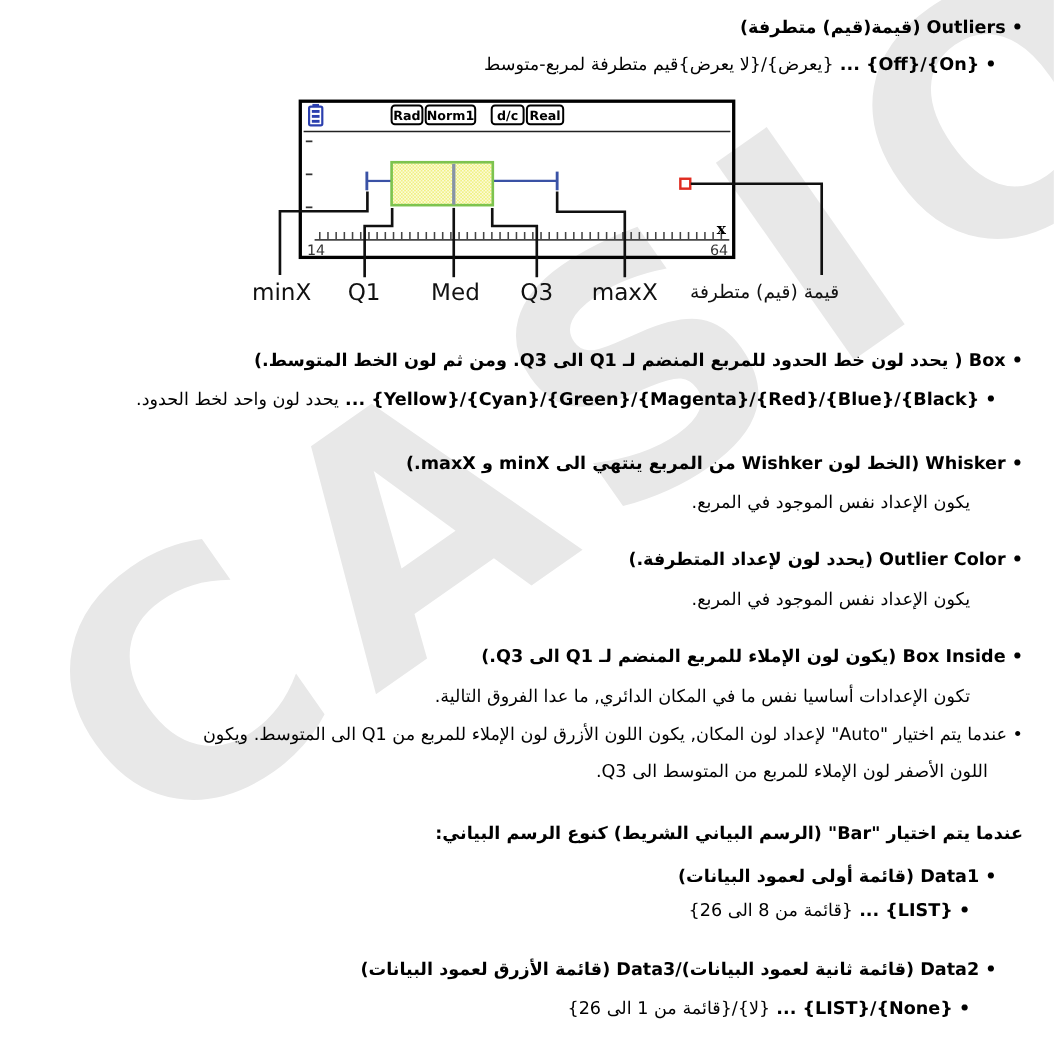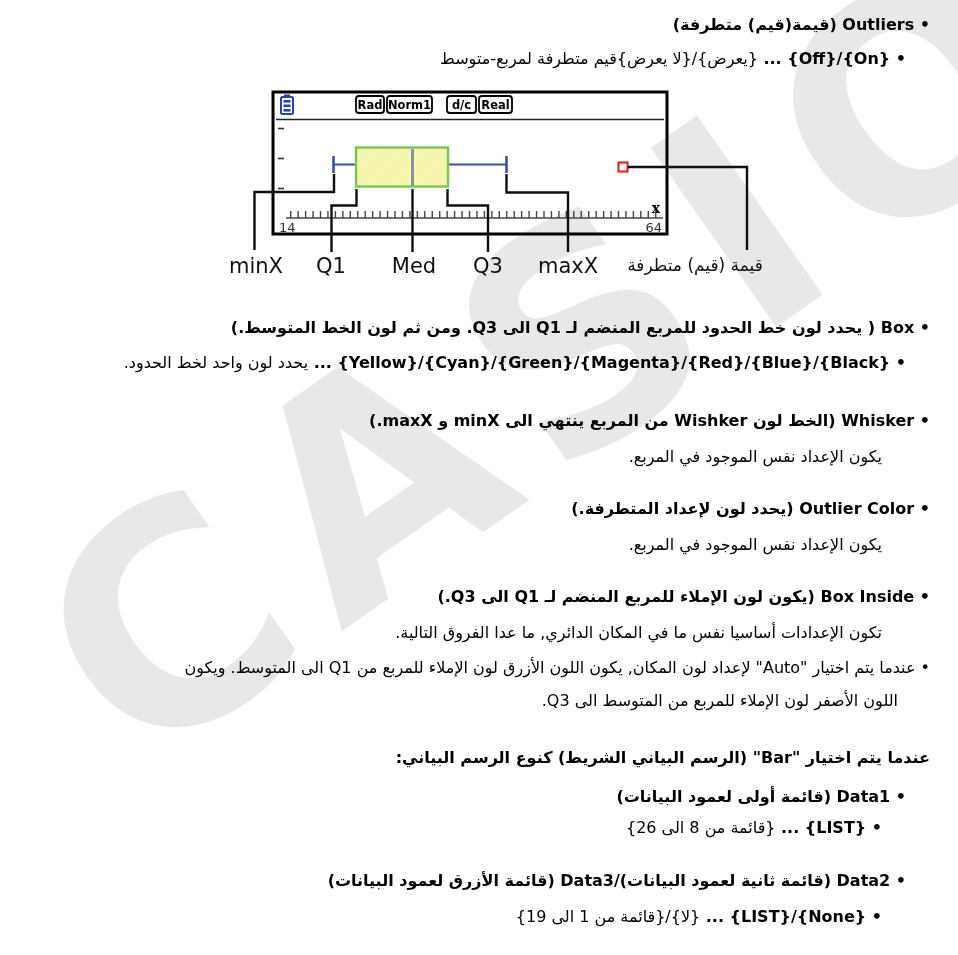--- a/index.html
+++ b/index.html
@@ -135,13 +135,13 @@
 <div class="ln" style="top:496px;right:28px"><span class="b">• Outlier Color (يحدد لون لإعداد المتطرفة.)</span><span class="n"></span></div>
 <div class="ln" style="top:532px;right:76px"><span class="b"></span><span class="n">يكون الإعداد نفس الموجود في المربع.</span></div>
 <div class="ln" style="top:584px;right:28px"><span class="b">• Box Inside (يكون لون الإملاء للمربع المنضم لـ Q1 الى Q3.)</span><span class="n"></span></div>
 <div class="ln" style="top:620px;right:76px"><span class="b"></span><span class="n">تكون الإعدادات أساسيا نفس ما في المكان الدائري, ما عدا الفروق التالية.</span></div>
 <div class="ln" style="top:655px;right:28px"><span class="b"></span><span class="n">• عندما يتم اختيار "Auto" لإعداد لون المكان, يكون اللون الأزرق لون الإملاء للمربع من Q1 الى المتوسط. ويكون</span></div>
 <div class="ln" style="top:688px;right:60px"><span class="b"></span><span class="n">اللون الأصفر لون الإملاء للمربع من المتوسط الى Q3.</span></div>
 <div class="ln" style="top:745px;right:28px"><span class="b">عندما يتم اختيار "Bar" (الرسم البياني الشريط) كنوع الرسم البياني:</span><span class="n"></span></div>
 <div class="ln" style="top:784px;right:52px"><span class="b">• Data1 (قائمة أولى لعمود البيانات)</span><span class="n"></span></div>
 <div class="ln" style="top:815px;right:76px"><span class="b">• {LIST} ... </span><span class="n">{قائمة من 8 الى 26}</span></div>
 <div class="ln" style="top:868px;right:52px"><span class="b">• Data2 (قائمة ثانية لعمود البيانات)/Data3 (قائمة الأزرق لعمود البيانات)</span><span class="n"></span></div>
-<div class="ln" style="top:904px;right:76px"><span class="b">• ⁦{None}⁩/⁦{LIST}⁩ ... </span><span class="n">{لا}/{قائمة من 1 الى 19}</span></div>
+<div class="ln" style="top:904px;right:76px"><span class="b">• ⁦{None}⁩/⁦{LIST}⁩ ... </span><span class="n">{لا}/{قائمة من 1 الى 26}</span></div>
 
 </body></html>

